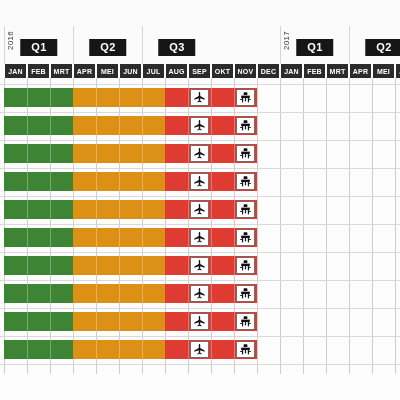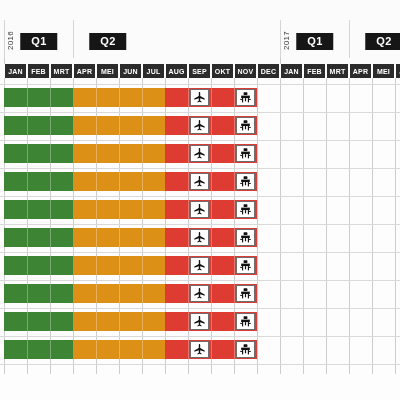--- a/index.html
+++ b/index.html
@@ -27,21 +27,21 @@
   }
   .year-label{
     position:absolute;left:1px;top:24px;
     font-size:8px;color:#3a3a3a;
     transform:rotate(-90deg);
     transform-origin:left top;
     letter-spacing:.3px;
     white-space:nowrap;
   }
   .q-band{
-    position:absolute;top:20px;height:38px;
+    position:absolute;top:26px;height:38px;
     border-left:1px solid #d5d5d5;
     box-sizing:border-box;
   }
   .q-chip{
     position:absolute;left:50%;top:13px;
     transform:translateX(-50%);
     background:#161616;color:#fff;
     font-size:11px;font-weight:bold;
     padding:2px 11px 3px 11px;
     line-height:12px;
@@ -101,20 +101,23 @@
         <span class="year-label">2016</span>
       </div>
       <div class="year-band" style="left: 280px; width: 138px;">
         <span class="year-label">2017</span>
       </div>
       <div class="q-band" style="left: 4px; width: 69px;">
         <span class="q-chip">Q1</span>
       </div>
       <div class="q-band" style="left: 73px; width: 69px;">
         <span class="q-chip">Q2</span>
+      </div>
+      <div class="q-band" style="left: 142px; width: 69px;">
+        <span class="q-chip">Q3</span>
       </div>
       <div class="q-band" style="left: 280px; width: 69px;">
         <span class="q-chip">Q1</span>
       </div>
       <div class="q-band" style="left: 349px; width: 69px;">
         <span class="q-chip">Q2</span>
       </div>
       <div class="m-cell" style="left: 4px; width: 23px;">
         <div class="m-chip">JAN</div>
       </div>

